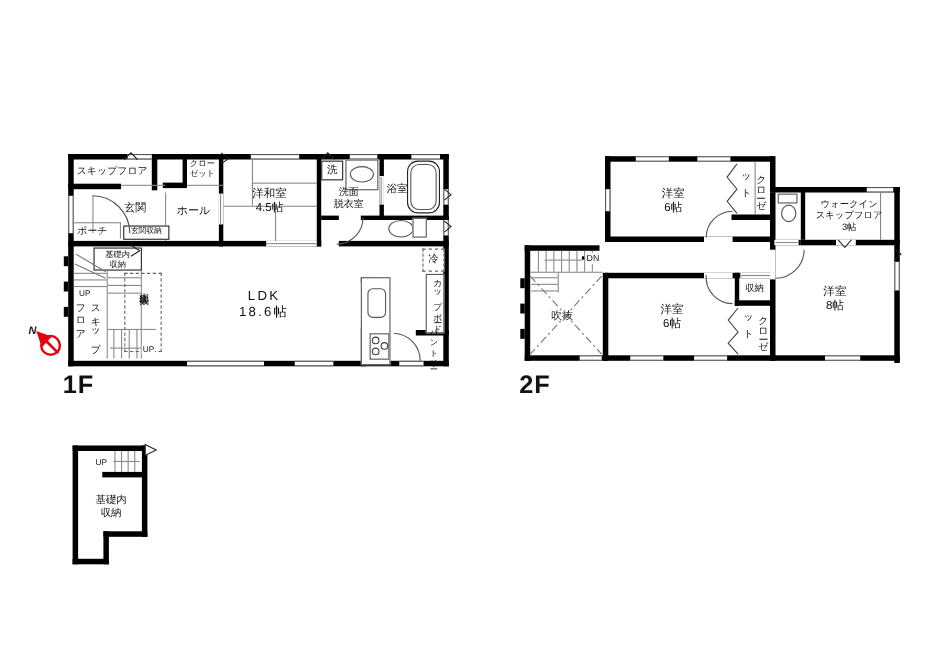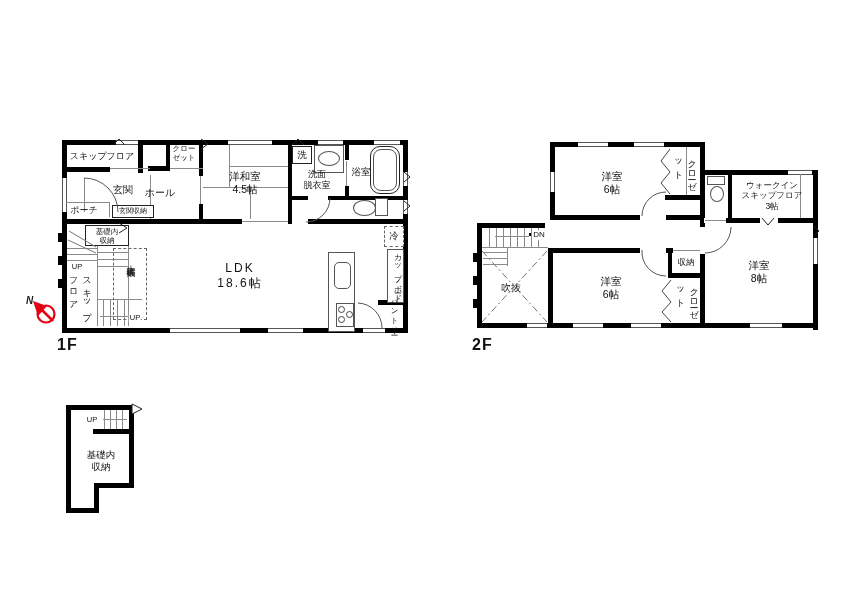--- a/index.html
+++ b/index.html
@@ -10,21 +10,21 @@
   .gap{position:absolute;background:#fff;z-index:3}
   .win{position:absolute;background:#fff;border-top:1px solid #555;border-bottom:1px solid #555;box-sizing:border-box;z-index:3}
   .winv{position:absolute;background:#fff;border-left:1px solid #555;border-right:1px solid #555;box-sizing:border-box;z-index:3}
   .obx{position:absolute;box-sizing:border-box;border:1px solid #555;background:#fff;z-index:4}
   .dash{position:absolute;box-sizing:border-box;border:1px dashed #666;background:transparent;z-index:4}
   .dot{position:absolute;width:5px;height:5px;border:1px solid #444;border-radius:50%;background:#fff;z-index:5}
   .bx{position:absolute;box-sizing:border-box;border:1px solid #222;background:#fff;display:flex;
       align-items:center;justify-content:center;text-align:center;white-space:pre-line;line-height:1.2;z-index:6}
   .lbl{position:absolute;transform:translate(-50%,-50%);white-space:pre-line;text-align:center;line-height:1.22;z-index:6}
   .vert{position:absolute;transform:translate(-50%,-50%);writing-mode:vertical-rl;line-height:1.5;letter-spacing:1px;z-index:6}
-  .title{position:absolute;font-weight:bold;font-size:16px;letter-spacing:1px;z-index:6}
+  .title{position:absolute;font-weight:bold;font-size:23px;letter-spacing:1px;z-index:6}
   svg.overlay{position:absolute;left:0;top:0;z-index:7;pointer-events:none}
 </style>
 </head>
 <body>
 
 <div class="canvas">
 
   <div>
 
     <div class="w" style="left:62px;top:140px;width:346px;height:5px"></div>
@@ -114,21 +114,21 @@
 
     <div class="bx" style="left:112px;top:205px;width:42px;height:13px;font-size:7px">玄関収納</div>
     <div class="bx" style="left:292px;top:146px;width:20px;height:18px;font-size:9.5px">洗</div>
     <div class="bx" style="left:85px;top:225px;width:44px;height:21px;font-size:7.5px">基礎内
 収納</div>
 
     <div class="lbl" style="left:102px;top:156px;font-size:9px">スキップフロア</div>
     <div class="lbl" style="left:184px;top:153px;font-size:7.5px">クロー
 ゼット</div>
     <div class="lbl" style="left:123px;top:190px;font-size:10px">玄関</div>
-    <div class="lbl" style="left:160px;top:193px;font-size:10px">ホール</div>
+    <div class="lbl" style="left:176px;top:193px;font-size:10px">ホール</div>
     <div class="lbl" style="left:84px;top:210px;font-size:9px">ポーチ</div>
     <div class="lbl" style="left:245px;top:183px;font-size:10.5px">洋和室
 4.5帖</div>
     <div class="lbl" style="left:317px;top:180px;font-size:9px">洗面
 脱衣室</div>
     <div class="lbl" style="left:361px;top:172px;font-size:9.5px">浴室</div>
     <div class="lbl" style="left:240px;top:276px;font-size:12px;letter-spacing:2px">LDK
 18.6帖</div>
     <div class="lbl" style="left:77px;top:267px;font-size:7.5px">UP</div>
     <div class="lbl" style="left:135px;top:318px;font-size:7.5px;background:#fff;padding:0 1px">UP</div>

